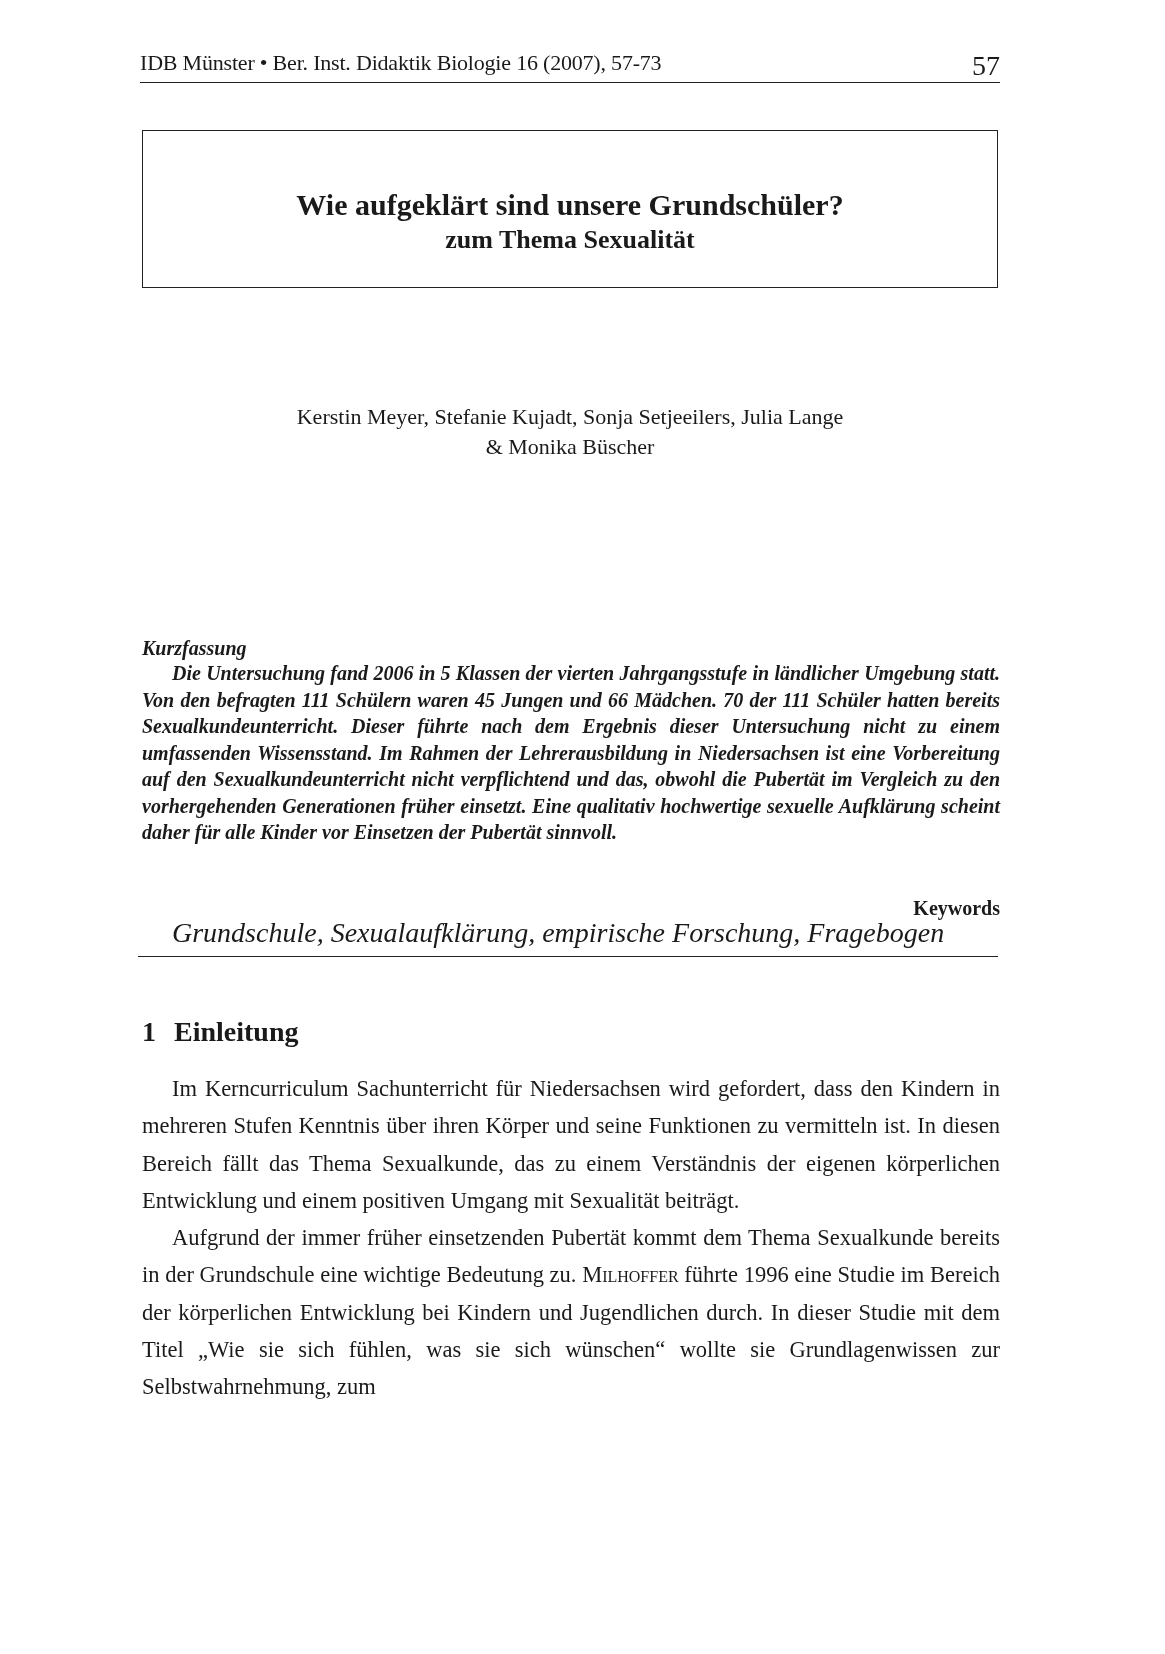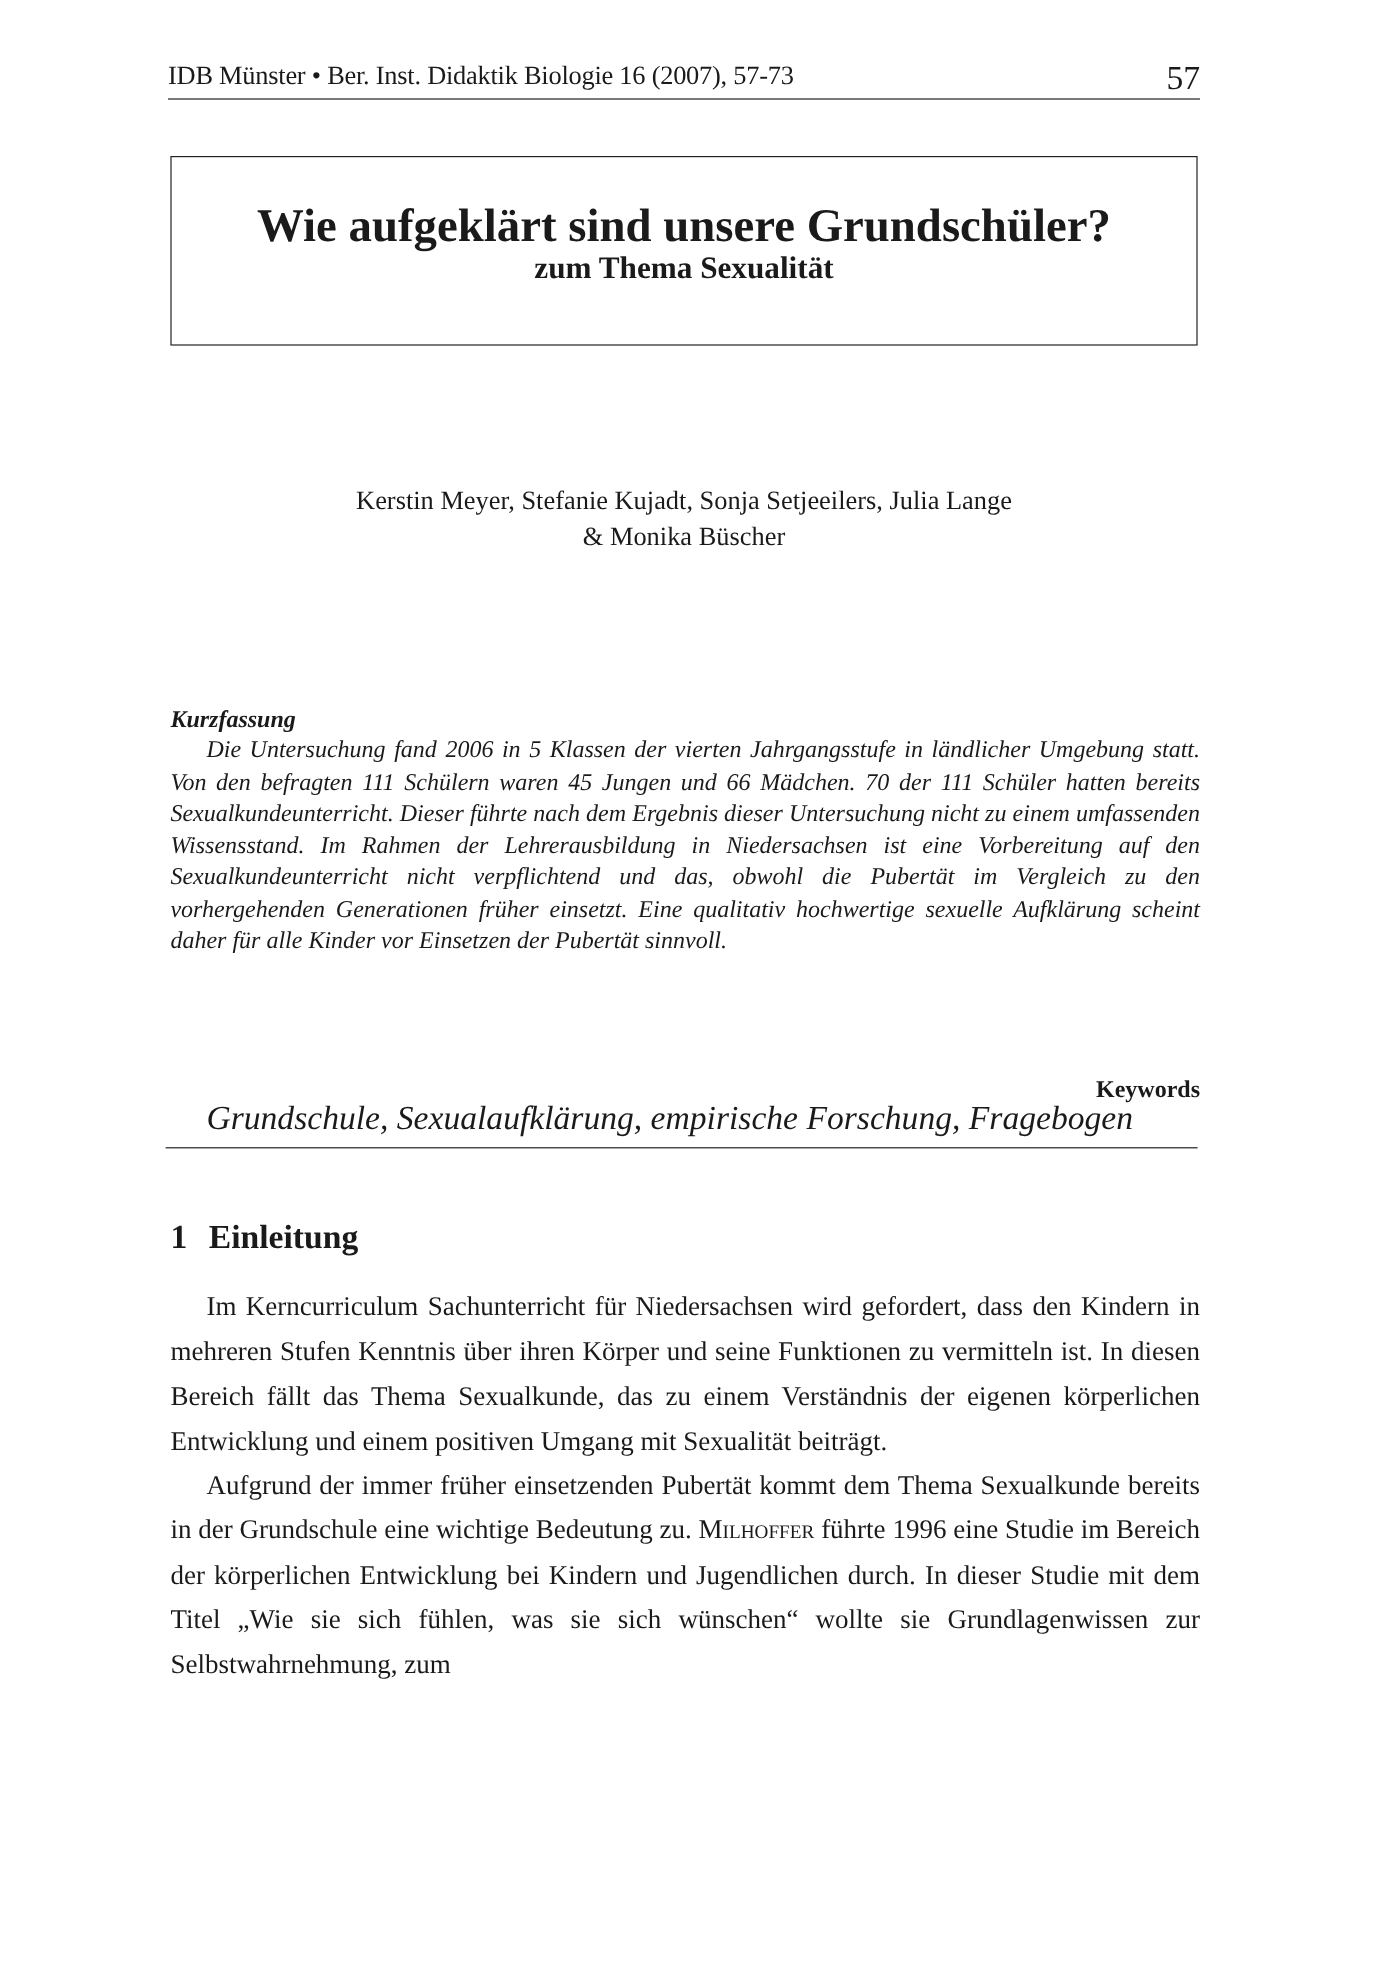--- a/index.html
+++ b/index.html
@@ -4,28 +4,28 @@
 <style>
   html, body { margin: 0; padding: 0; background: #ffffff; }
   body { width: 1165px; height: 1654px; position: relative; overflow: hidden;
          font-family: "Liberation Serif", "DejaVu Serif", serif; color: #1a1a1a; }
   .header { position: absolute; left: 140px; top: 50px; width: 860px; height: 32px;
             border-bottom: 1.5px solid #222; }
   .header .journal { position: absolute; left: 0; top: 0; font-size: 22px; letter-spacing: -0.2px; }
   .header .pageno { position: absolute; right: 0; top: 0; font-size: 28px; }
   .titlebox { position: absolute; left: 142px; top: 130px; width: 856px; height: 158px;
               border: 1.5px solid #222; box-sizing: border-box; text-align: center; font-weight: bold; }
-  .titlebox .t1 { margin-top: 40px; font-size: 39px; line-height: 36px; }
+  .titlebox .t1 { margin-top: 56px; font-size: 30px; line-height: 36px; }
   .titlebox .t2 { font-size: 26px; line-height: 34px; }
   .authors { position: absolute; left: 140px; top: 402px; width: 860px; text-align: center;
              font-size: 22px; line-height: 30px; }
   .abstract { position: absolute; left: 142px; top: 588px; width: 858px; }
-  .abstract .label { font-style: italic; font-weight: bold; font-size: 20px; line-height: 24px; }
+  .abstract .label { font-style: italic; font-weight: bold; font-size: 20px; line-height: 24px; margin-top: 48px; }
   .abstract .text { font-style: italic; font-size: 20px; line-height: 26.5px; text-align: justify;
-                    text-indent: 30px; }
+                    text-indent: 30px; font-weight: bold; }
   .keywords { position: absolute; left: 142px; top: 896px; width: 858px; }
   .keywords .label { font-weight: bold; font-size: 20px; line-height: 24px; text-align: right; }
   .keywords .text { font-style: italic; font-size: 28px; line-height: 26px; padding-left: 30px; }
   .rule { position: absolute; left: 138px; top: 956px; width: 860px; border-top: 1.5px solid #222; }
   .section-title { position: absolute; left: 142px; top: 1016px; font-size: 28px; font-weight: bold; }
   .section-title .num { margin-right: 18px; }
   .body-text { position: absolute; left: 142px; top: 1070px; width: 858px; font-size: 22.5px;
                line-height: 37.3px; text-align: justify; }
   .body-text p { margin: 0; text-indent: 30px; }
   .sc { font-variant: small-caps; }

